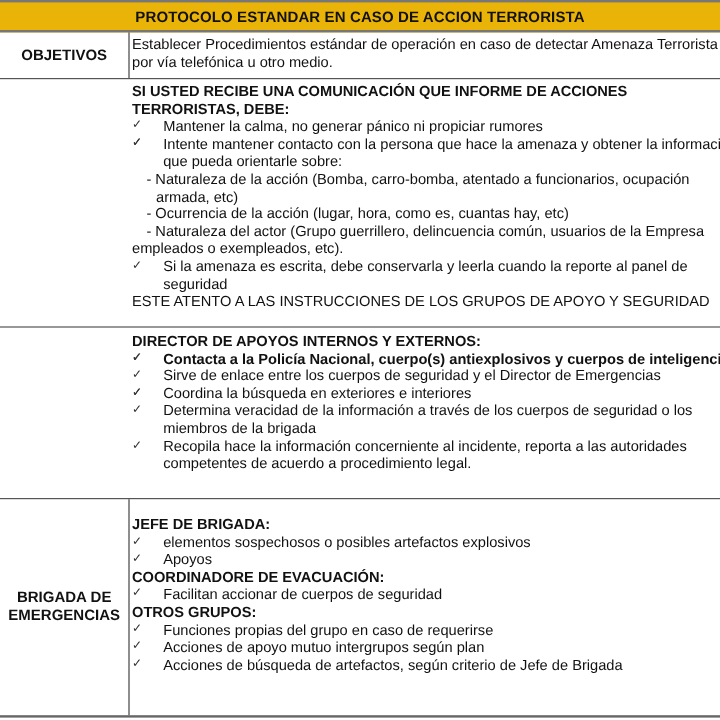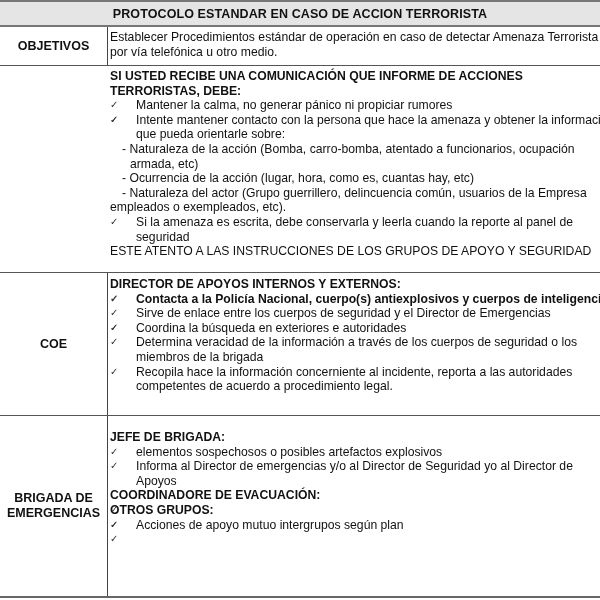--- a/index.html
+++ b/index.html
@@ -1,19 +1,19 @@
 <!DOCTYPE html>
 <html><head>
 <meta charset="utf-8">
 <style>
   html, body { margin:0; padding:0; background:#ffffff; }
   body { width:600px; height:600px; overflow:hidden; font-family:"Liberation Sans", sans-serif; color:#111; }
   .sheet { position:relative; width:600px; height:600px; }
   .row { position:absolute; left:0; width:600px; box-sizing:border-box; border-bottom:1.5px solid #555; }
-  .hdr { top:0; height:27px; background:#e5e5e5; border-top:2px solid #777; border-bottom:2px solid #777; display:flex; align-items:center; justify-content:center; }
+  .hdr { top:0; height:27px; background:#eab308; border-top:2px solid #777; border-bottom:2px solid #777; display:flex; align-items:center; justify-content:center; }
   .hdr span { font-weight:bold; font-size:12.5px; letter-spacing:0.1px; }
   .lab { position:absolute; left:0; top:0; bottom:0; width:107px; border-right:1.5px solid #444; display:flex; align-items:center; justify-content:center; text-align:center; font-weight:bold; font-size:12.5px; line-height:15px; }
   .cnt { position:absolute; left:110px; top:0; right:-40px; font-size:12.2px; line-height:14.6px; white-space:nowrap; }
   .r-obj { top:27px; height:39px; }
   .r-obj .cnt { top:3px; }
   .r-pub { top:66px; height:207px; }
   .r-pub .cnt { top:3px; }
   .r-coe { top:273px; height:143px; }
   .r-coe .cnt { top:4px; }
   .r-bri { top:416px; height:182px; border-bottom:2px solid #666; }
@@ -54,46 +54,45 @@
       <div class="dash">-  Ocurrencia de la acción (lugar, hora, como es, cuantas hay, etc)</div>
       <div class="dash">-  Naturaleza del actor (Grupo guerrillero, delincuencia común, usuarios de la Empresa</div>
       <div>empleados o exempleados, etc).</div>
       <div class="li"><span class="ck">✓</span><span>Si la amenaza es escrita, debe conservarla y leerla cuando la reporte al panel de</span></div>
       <div class="ind">seguridad</div>
       <div>ESTE ATENTO A LAS INSTRUCCIONES  DE LOS GRUPOS DE APOYO Y SEGURIDAD</div>
     </div>
   </div>
 
   <div class="row r-coe">
-    <div class="lab">COE</div>
     <div class="cnt">
       <div class="b">DIRECTOR DE APOYOS INTERNOS Y EXTERNOS:</div>
       <div class="li b"><span class="ck">✓</span><span>Contacta a la Policía Nacional, cuerpo(s) antiexplosivos y cuerpos de inteligencia</span></div>
       <div class="li"><span class="ck">✓</span><span>Sirve de enlace entre los cuerpos de seguridad y el Director de Emergencias</span></div>
       <div class="li"><span class="ck">✓</span></div>
-      <div class="li"><span class="ck">✓</span><span>Coordina la búsqueda en exteriores e autoridades</span></div>
+      <div class="li"><span class="ck">✓</span><span>Coordina la búsqueda en exteriores e interiores</span></div>
       <div class="li"><span class="ck">✓</span><span>Determina veracidad de la información a través de los cuerpos de seguridad o los</span></div>
       <div class="ind">miembros de la brigada</div>
       <div class="li"><span class="ck">✓</span><span>Recopila hace la información concerniente al incidente, reporta a las autoridades</span></div>
       <div class="ind">competentes de acuerdo a procedimiento legal.</div>
     </div>
   </div>
 
   <div class="row r-bri">
     <div class="lab">
       <div><span>BRIGADA DE</span><br><span>EMERGENCIAS</span></div>
     </div>
     <div class="cnt">
       <div class="b">JEFE DE BRIGADA:</div>
       <div class="li"><span class="ck">✓</span></div>
       <div class="ind">elementos sospechosos o posibles artefactos explosivos</div>
-      <div class="li"><span class="ck">✓</span><span>Informa al Director de emergencias y/o al Director de Seguridad yo al  Director de</span></div>
+      <div class="li"><span class="ck">✓</span></div>
       <div class="ind">Apoyos</div>
       <div class="b">COORDINADORE DE EVACUACIÓN:</div>
-      <div class="li"><span class="ck">✓</span></div>
+      <div class="li"><span class="ck">✓</span><span>Facilitan accionar de cuerpos de seguridad</span></div>
       <div class="b">OTROS GRUPOS:</div>
-      <div class="li"><span class="ck">✓</span></div>
+      <div class="li"><span class="ck">✓</span><span>Funciones propias del grupo en caso de requerirse</span></div>
       <div class="li"><span class="ck">✓</span><span>Acciones de apoyo mutuo intergrupos según plan</span></div>
-      <div class="li"><span class="ck">✓</span></div>
+      <div class="li"><span class="ck">✓</span><span>Acciones de búsqueda de artefactos, según criterio de Jefe de Brigada</span></div>
     </div>
   </div>
 
 </div>
 
 </body></html>

